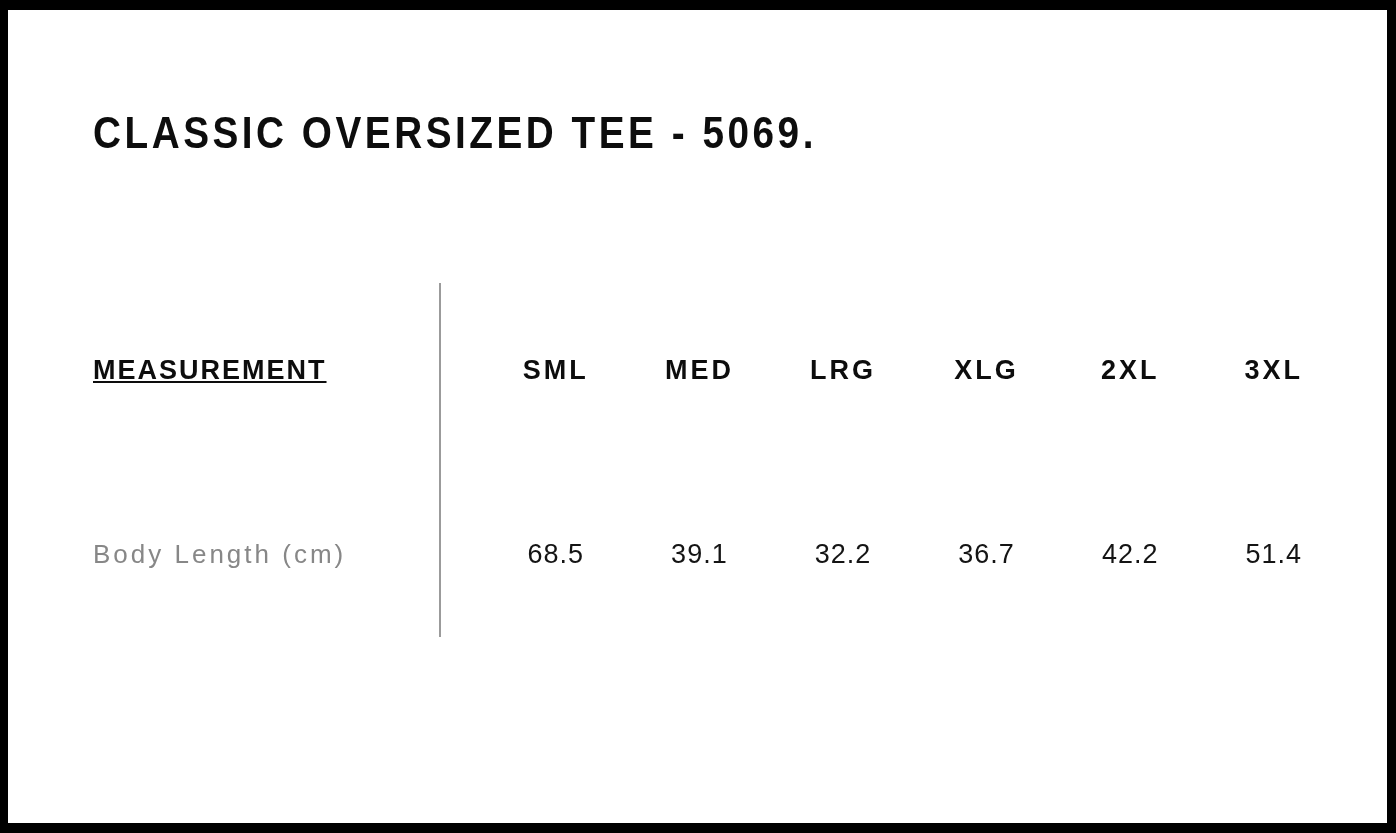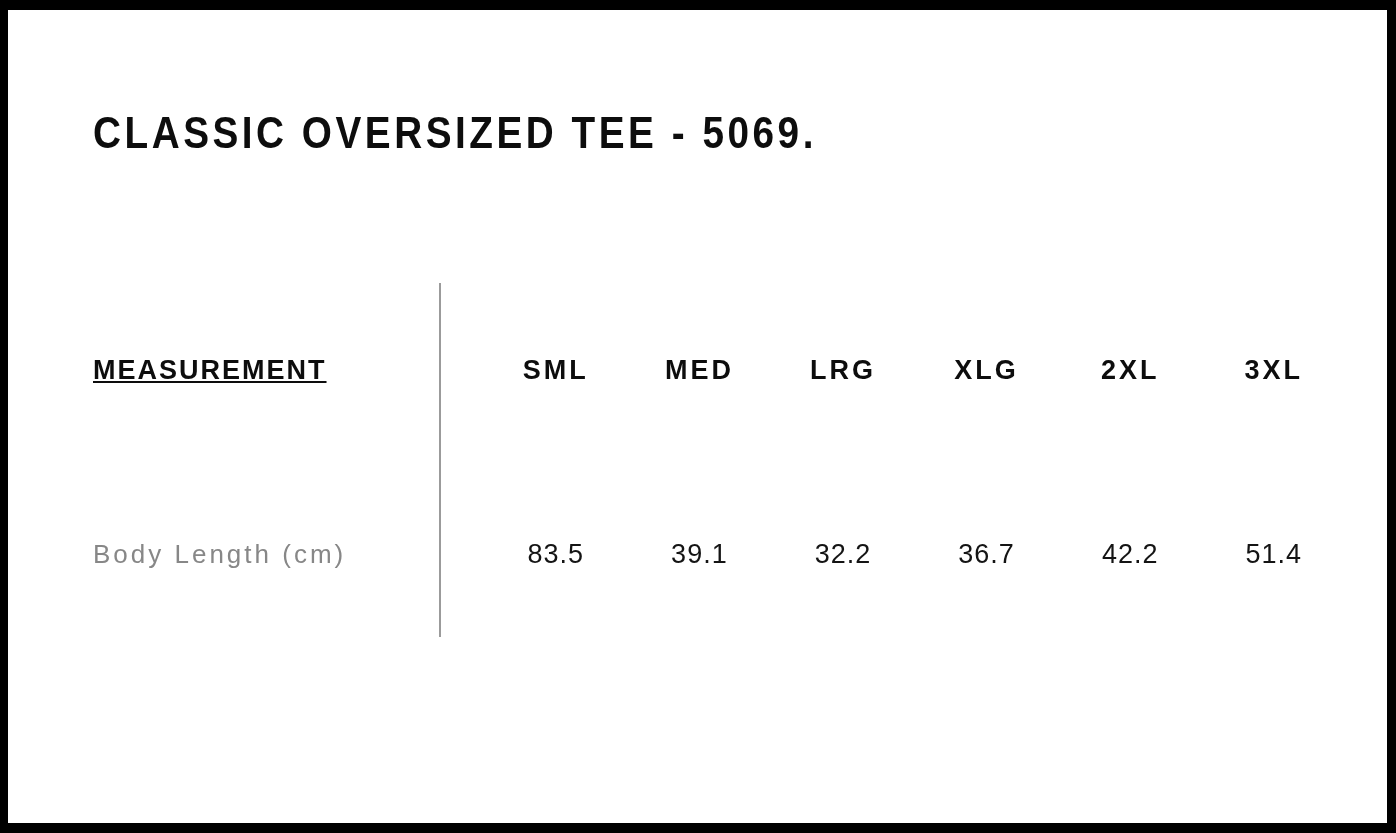--- a/index.html
+++ b/index.html
@@ -105,21 +105,21 @@
     <div class="cell head">MED</div>
     <div class="cell head">LRG</div>
     <div class="cell head">XLG</div>
     <div class="cell head">2XL</div>
     <div class="cell head">3XL</div>
   </div>
 
 
   <div class="row row-2">
     <div class="cell label">Body Length (cm)</div>
-    <div class="cell val">83.5</div>
+    <div class="cell val">68.5</div>
     <div class="cell val">39.1</div>
     <div class="cell val">32.2</div>
     <div class="cell val">36.7</div>
     <div class="cell val">42.2</div>
     <div class="cell val">51.4</div>
   </div>
 
 
 </div>
 

